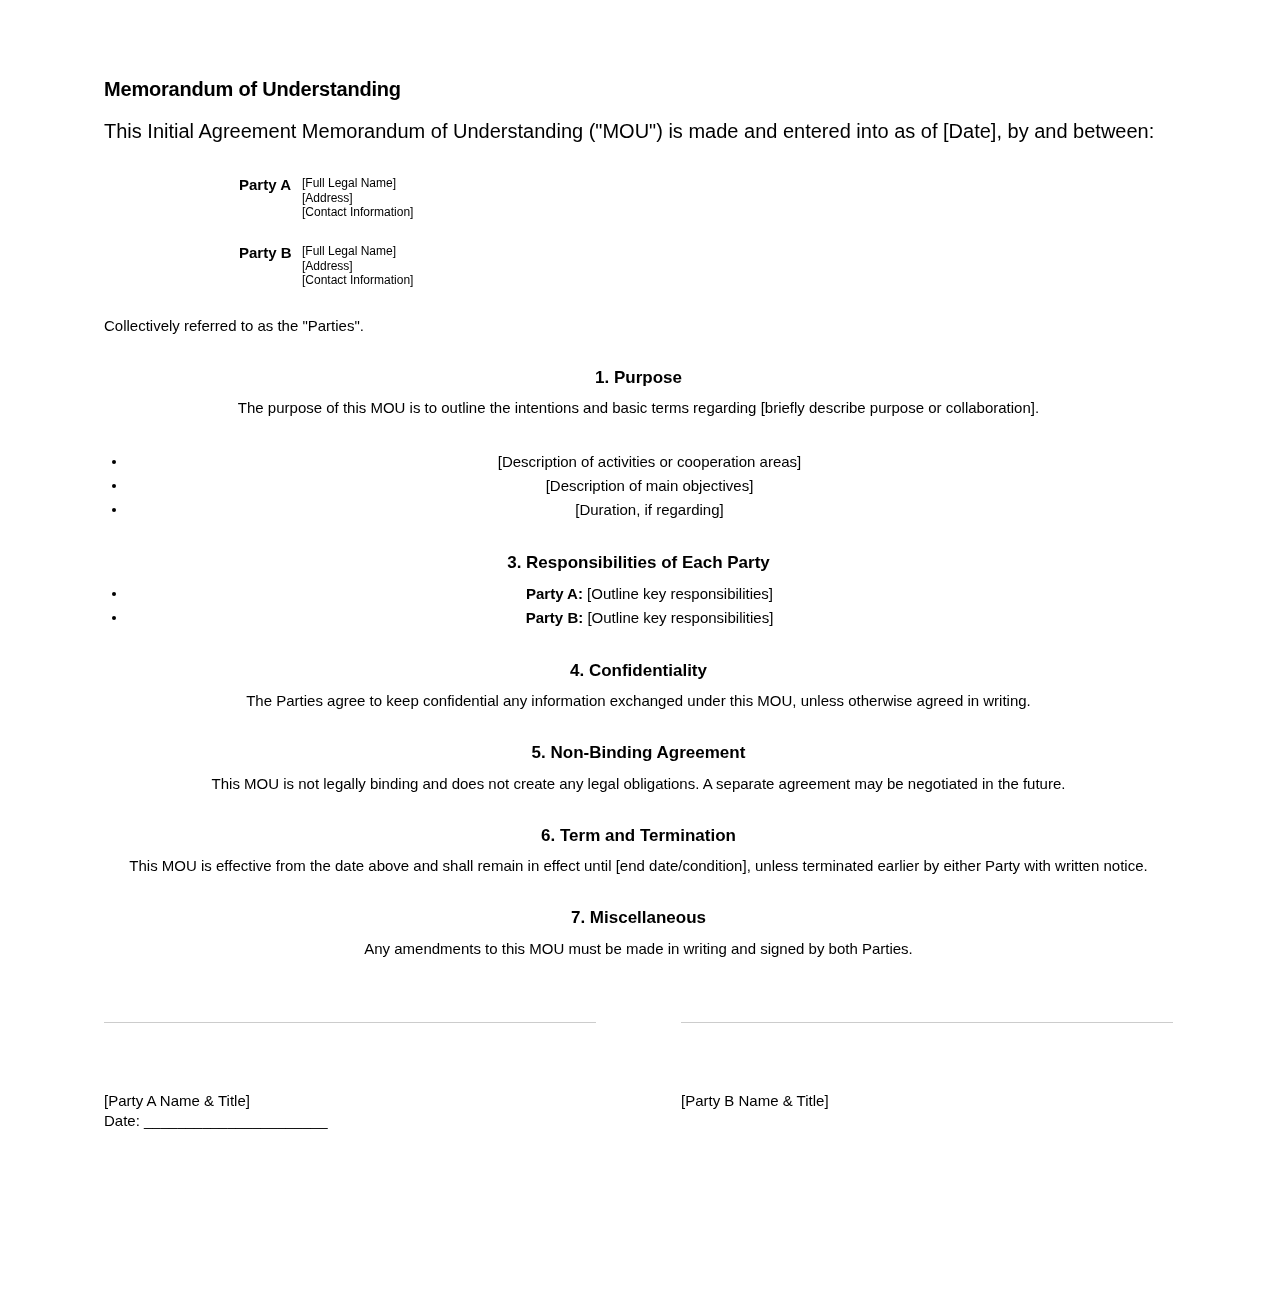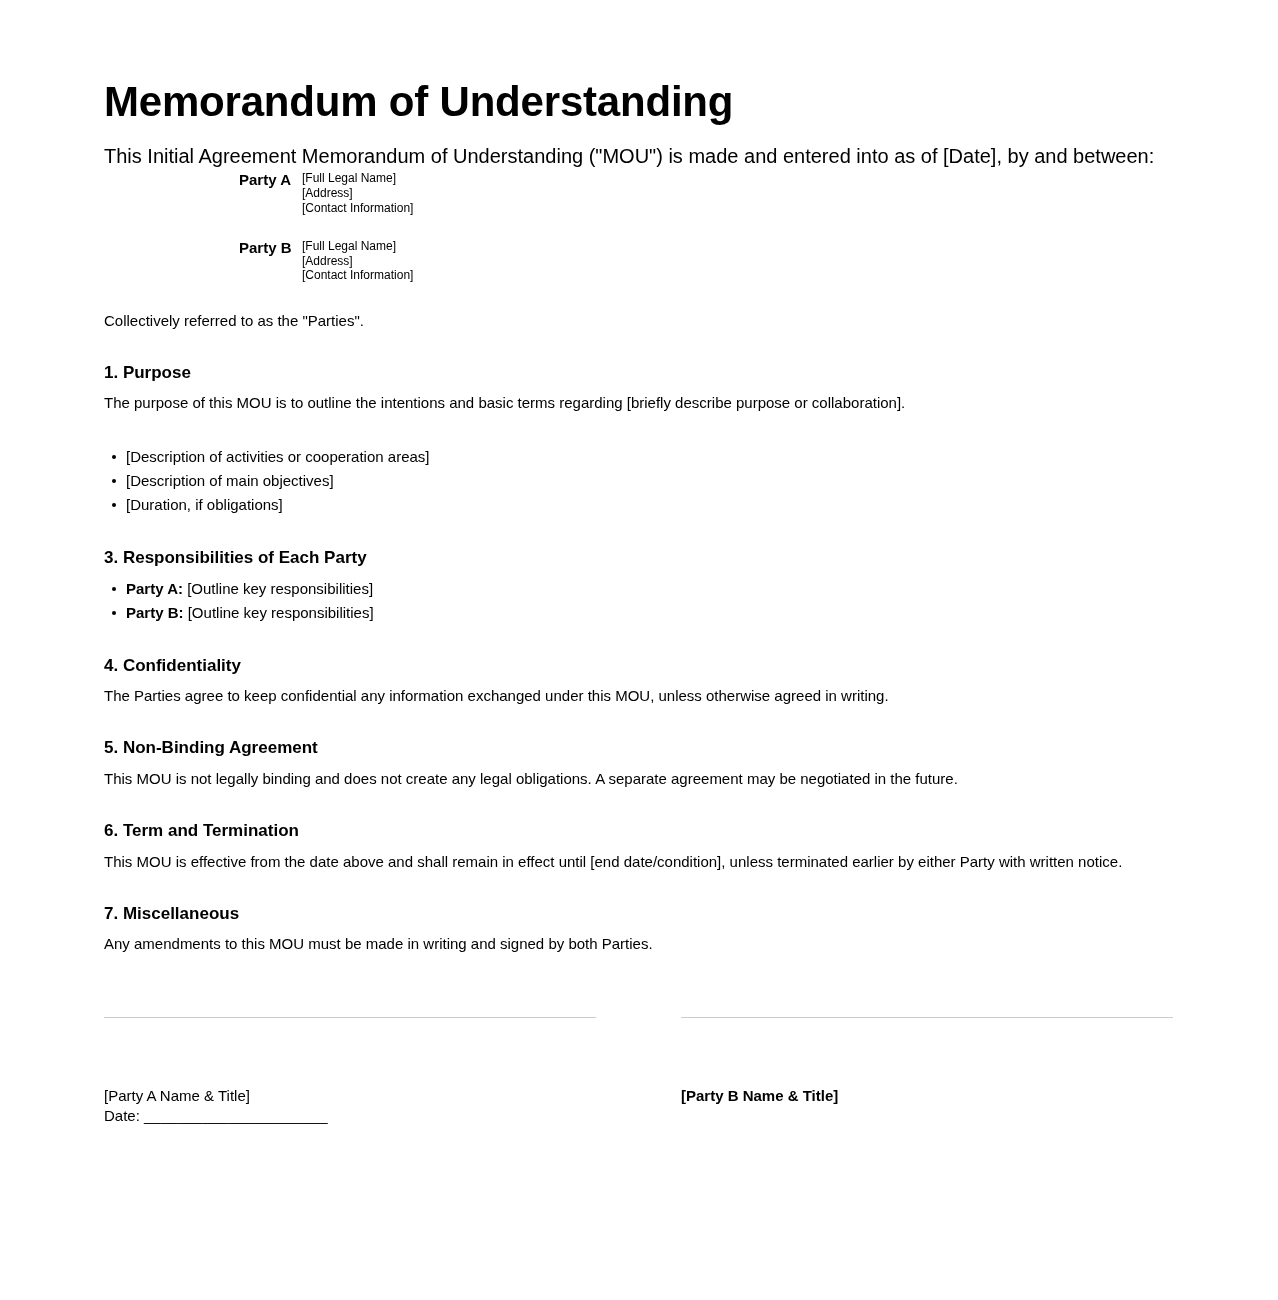--- a/index.html
+++ b/index.html
@@ -16,32 +16,33 @@
   }
   .page {
     position: relative;
     width: 1278px;
     height: 1300px;
     background: #ffffff;
     box-sizing: border-box;
     padding: 78px 105px 0 104px;
   }
   .doc-title {
-    font-size: 42px;
+    font-size: 20px;
     font-weight: bold;
     line-height: 1.15;
     letter-spacing: -0.2px;
     margin: 0 0 16px 0;
   }
   .intro {
     font-size: 20px;
     line-height: 1.45;
     margin: 0;
   }
   .parties {
+    margin-top: 30px;
   }
   .party-row {
     display: flex;
     align-items: flex-start;
     margin-bottom: 24px;
   }
   .party-label {
     width: 198px;
     padding-left: 135px;
     box-sizing: border-box;
@@ -56,20 +57,21 @@
   .party-values div {
     white-space: nowrap;
   }
   .collective {
     font-size: 15px;
     line-height: 1.45;
     margin: 27px 0 0 0;
   }
   .section {
     margin-top: 31px;
+    text-align: center;
   }
   .section-heading {
     font-size: 17px;
     font-weight: bold;
     line-height: 1.2;
     margin: 0 0 8px 0;
   }
   .section-body {
     font-size: 15px;
     line-height: 1.55;
@@ -103,21 +105,20 @@
   }
   .signature-block {
     margin-top: 62px;
     display: flex;
   }
   .sig-col {
     width: 493px;
   }
   .sig-col.right {
     margin-left: 85px;
-    font-weight: bold;
   }
   .sig-rule {
     border-top: 1px solid #cccccc;
     height: 0;
     width: 100%;
   }
   .sig-name {
     font-size: 15px;
     line-height: 1.3;
     margin-top: 68px;
@@ -163,21 +164,21 @@
 
   <div class="section">
     <h2 class="section-heading">1. Purpose</h2>
     <p class="section-body">The purpose of this MOU is to outline the intentions and basic terms regarding [briefly describe purpose or collaboration].</p>
   </div>
 
   <div class="section">
     <ul class="bullets">
       <li><span>[Description of activities or cooperation areas]</span></li>
       <li><span>[Description of main objectives]</span></li>
-      <li><span>[Duration, if obligations]</span></li>
+      <li><span>[Duration, if regarding]</span></li>
     </ul>
   </div>
 
   <div class="section">
     <h2 class="section-heading">3. Responsibilities of Each Party</h2>
     <ul class="bullets">
       <li><span class="lead">Party A:</span><span> [Outline key responsibilities]</span></li>
       <li><span class="lead">Party B:</span><span> [Outline key responsibilities]</span></li>
     </ul>
   </div>

